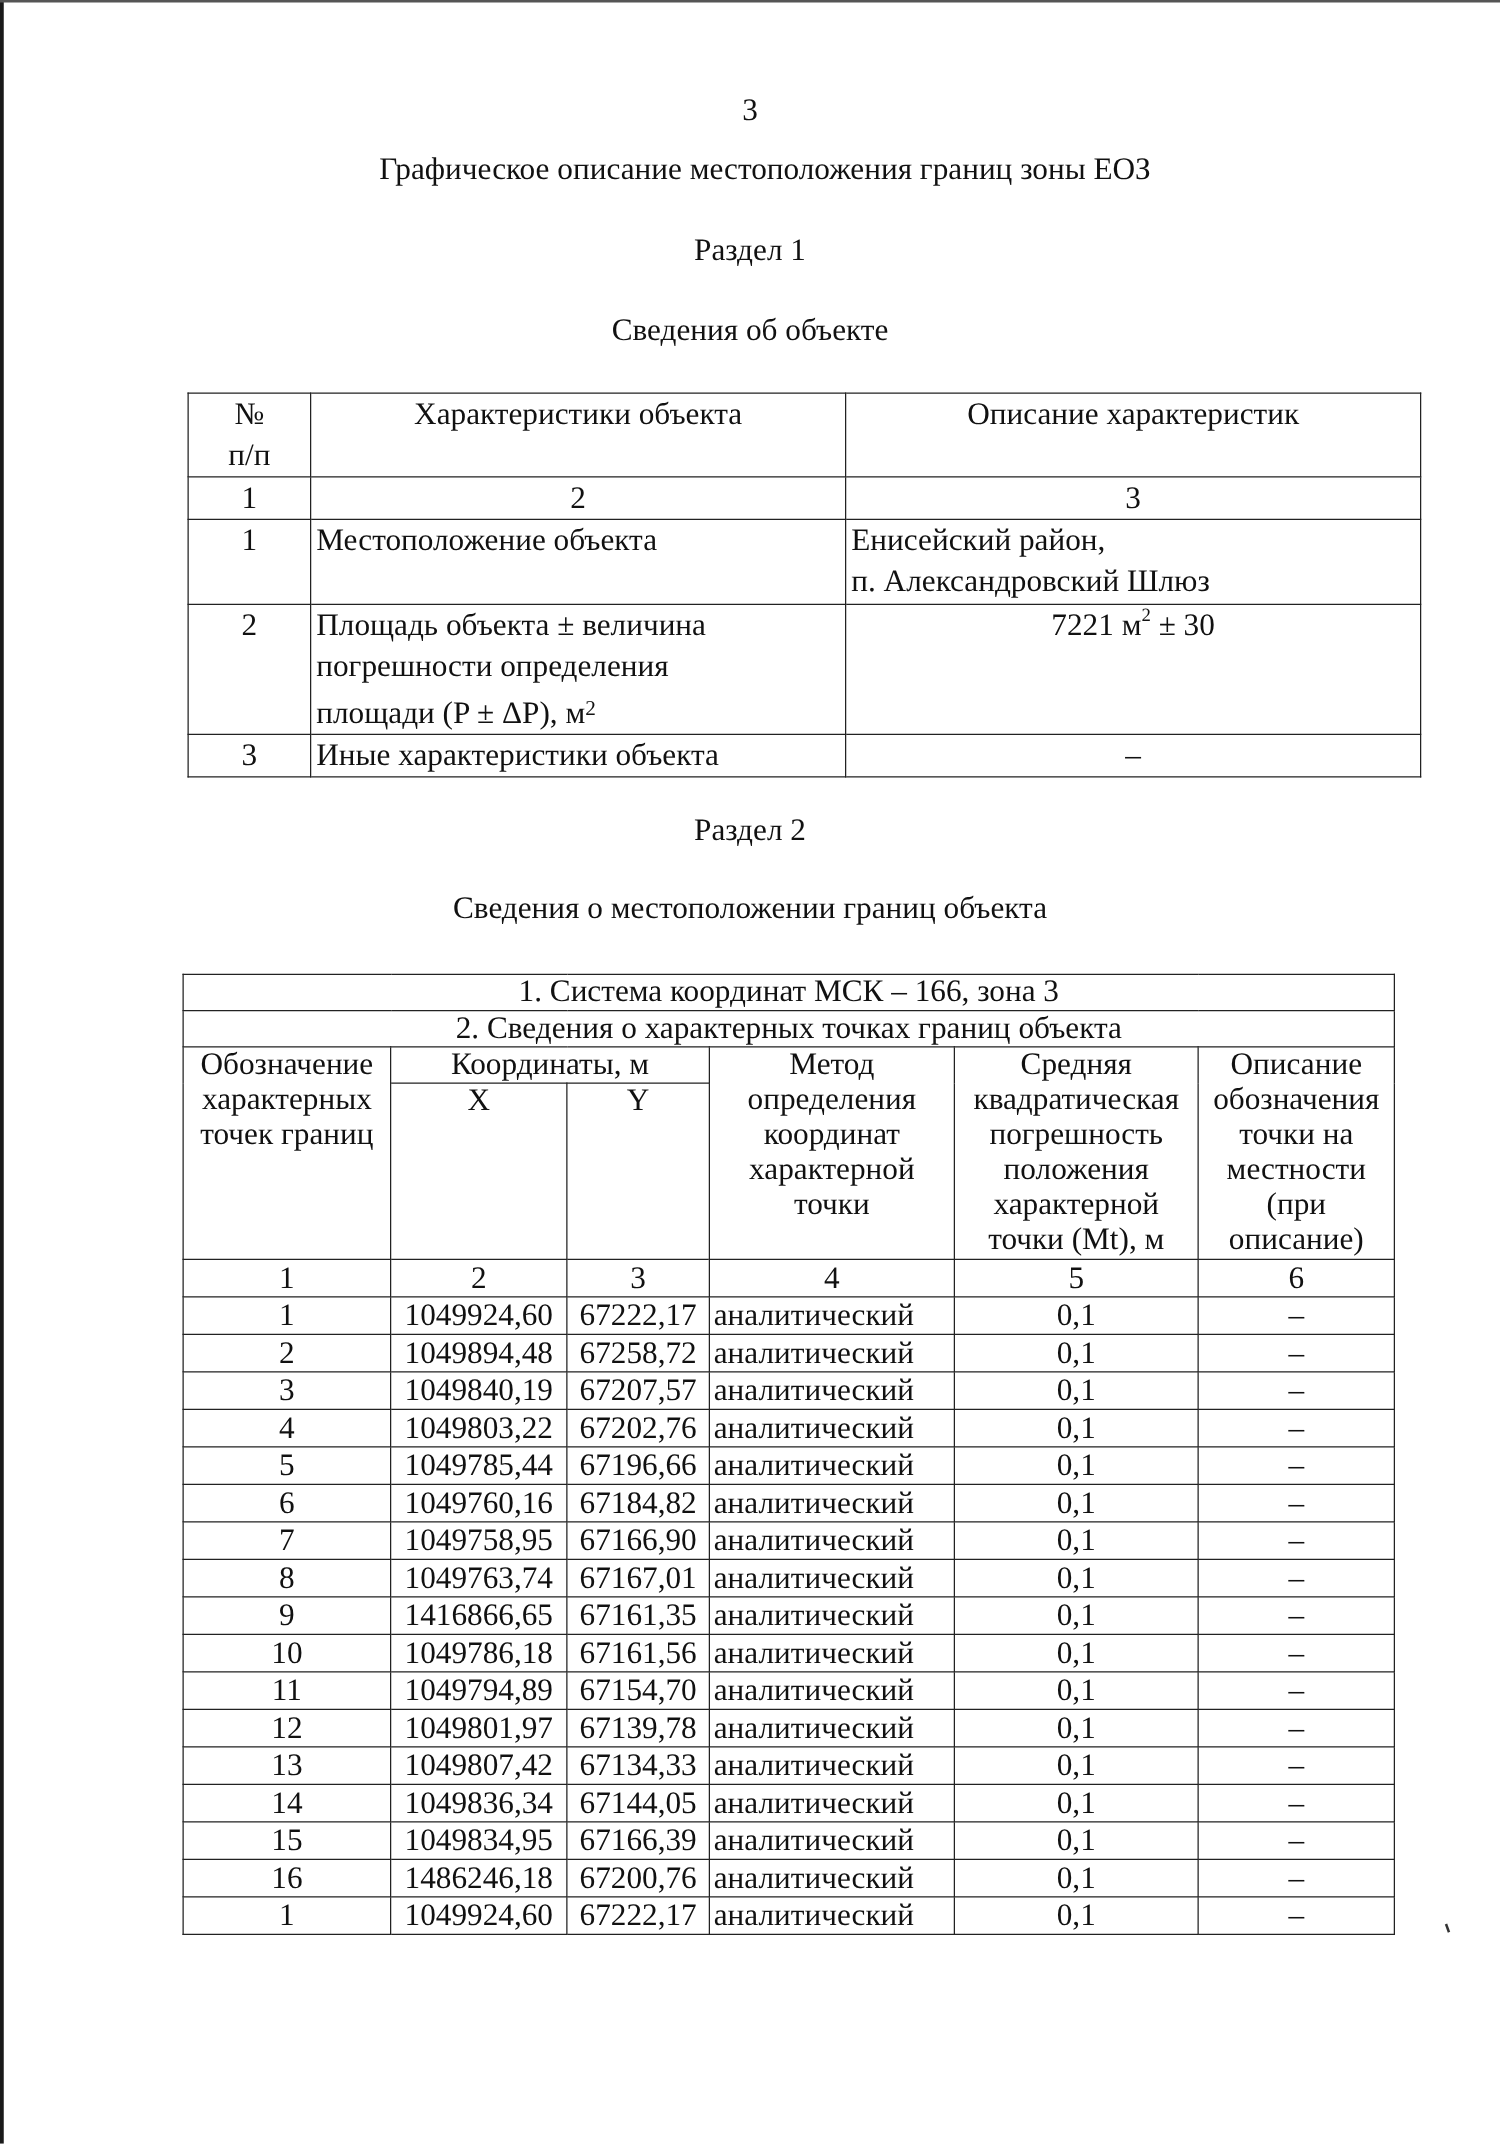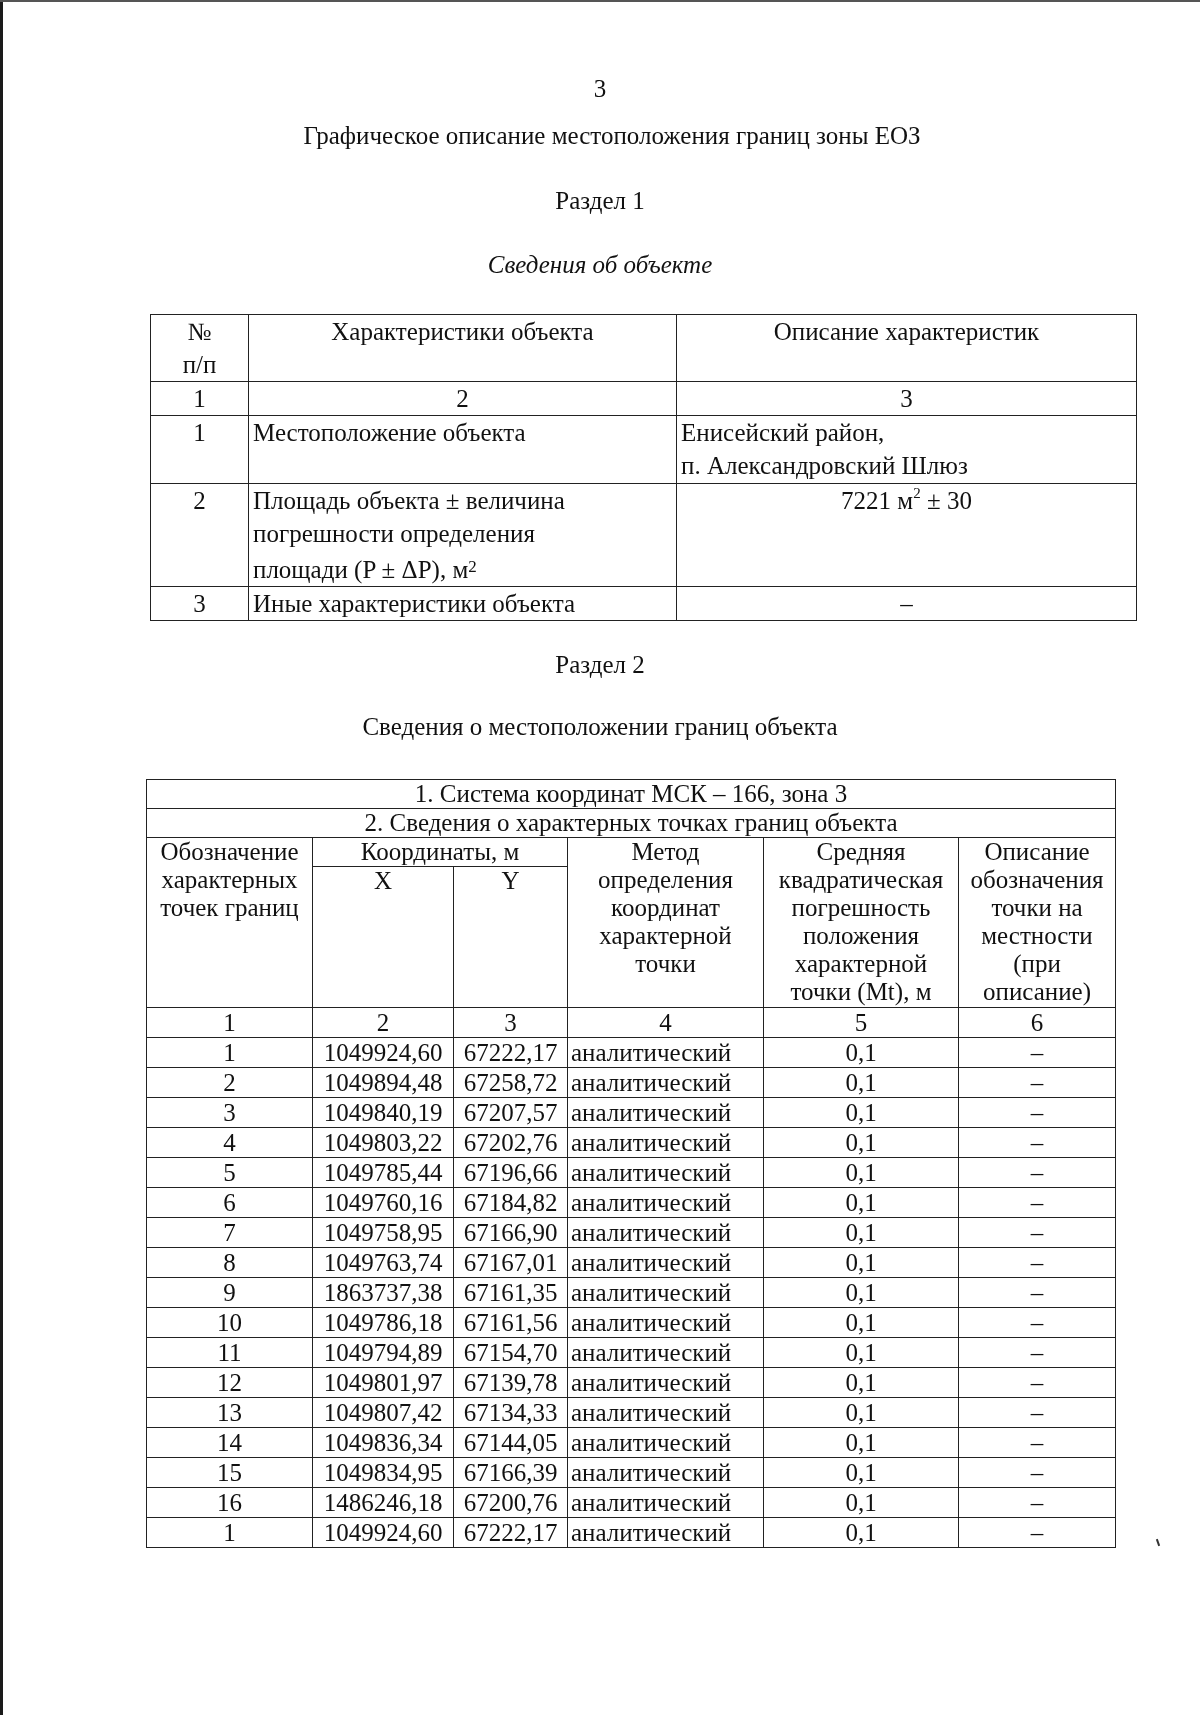--- a/index.html
+++ b/index.html
@@ -44,21 +44,21 @@
 </style>
 </head>
 <body>
 
 <div class="edge-left"></div>
 <div class="edge-top"></div>
 
 <div class="center-line" style="top:74px;">3</div>
 <div class="center-line" style="top:121px;margin-left:12px;">Графическое описание местоположения границ зоны ЕОЗ</div>
 <div class="center-line" style="top:186px;">Раздел 1</div>
-<div class="center-line" style="top:250px;font-style:italic;">Сведения об объекте</div>
+<div class="center-line" style="top:250px;">Сведения об объекте</div>
 
 <table id="t1">
   <tbody>
       <tr class="hdr">
     <td class="c1">
       <div>№</div>
       <div>п/п</div>
     </td>
     <td class="c2 ctr">Характеристики объекта</td>
     <td class="c3 ctr">Описание характеристик</td>
@@ -216,21 +216,21 @@
       <tr class="data-row">
         <td>8</td>
         <td>1049763,74</td>
         <td>67167,01</td>
         <td class="left">аналитический</td>
         <td>0,1</td>
         <td>–</td>
       </tr>
       <tr class="data-row">
         <td>9</td>
-        <td>1863737,38</td>
+        <td>1416866,65</td>
         <td>67161,35</td>
         <td class="left">аналитический</td>
         <td>0,1</td>
         <td>–</td>
       </tr>
       <tr class="data-row">
         <td>10</td>
         <td>1049786,18</td>
         <td>67161,56</td>
         <td class="left">аналитический</td>

